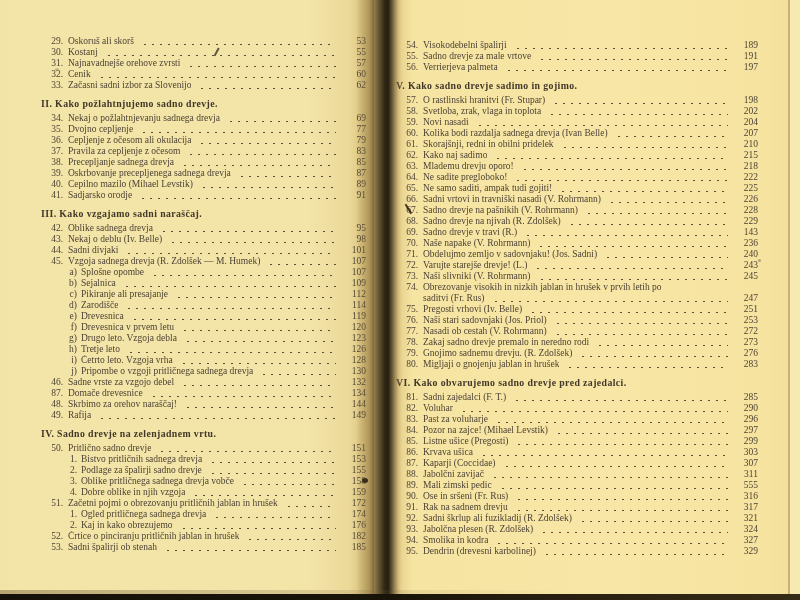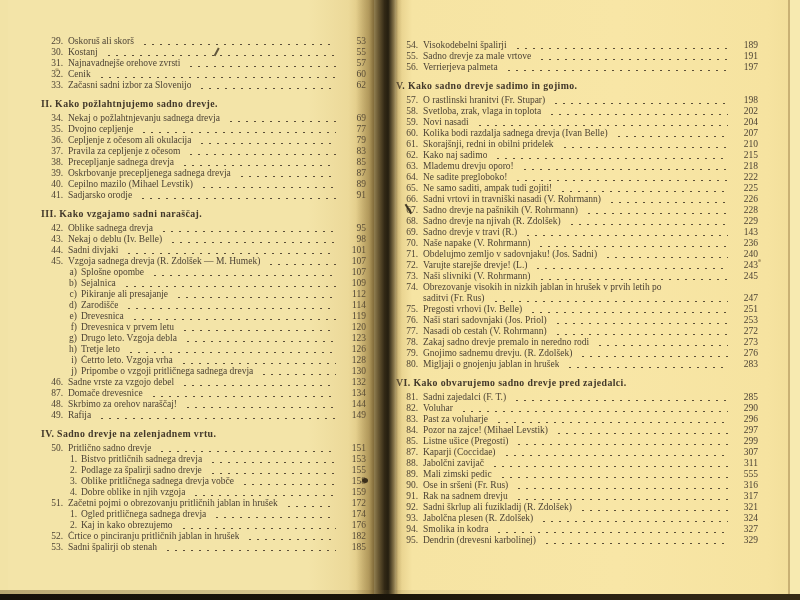--- a/index.html
+++ b/index.html
@@ -516,20 +516,26 @@
           <span class="num">84.</span>
           <span class="label">Pozor na zajce! (Mihael Levstik)</span>
           <span class="dots"></span>
           <span class="pg">297</span>
         </div>
         <div class="row ">
           <span class="num">85.</span>
           <span class="label">Listne ušice (Pregosti)</span>
           <span class="dots"></span>
           <span class="pg">299</span>
+        </div>
+        <div class="row ">
+          <span class="num">86.</span>
+          <span class="label">Krvava ušica</span>
+          <span class="dots"></span>
+          <span class="pg">303</span>
         </div>
         <div class="row ">
           <span class="num">87.</span>
           <span class="label">Kaparji (Coccidae)</span>
           <span class="dots"></span>
           <span class="pg">307</span>
         </div>
         <div class="row ">
           <span class="num">88.</span>
           <span class="label">Jabolčni zavijač</span>

